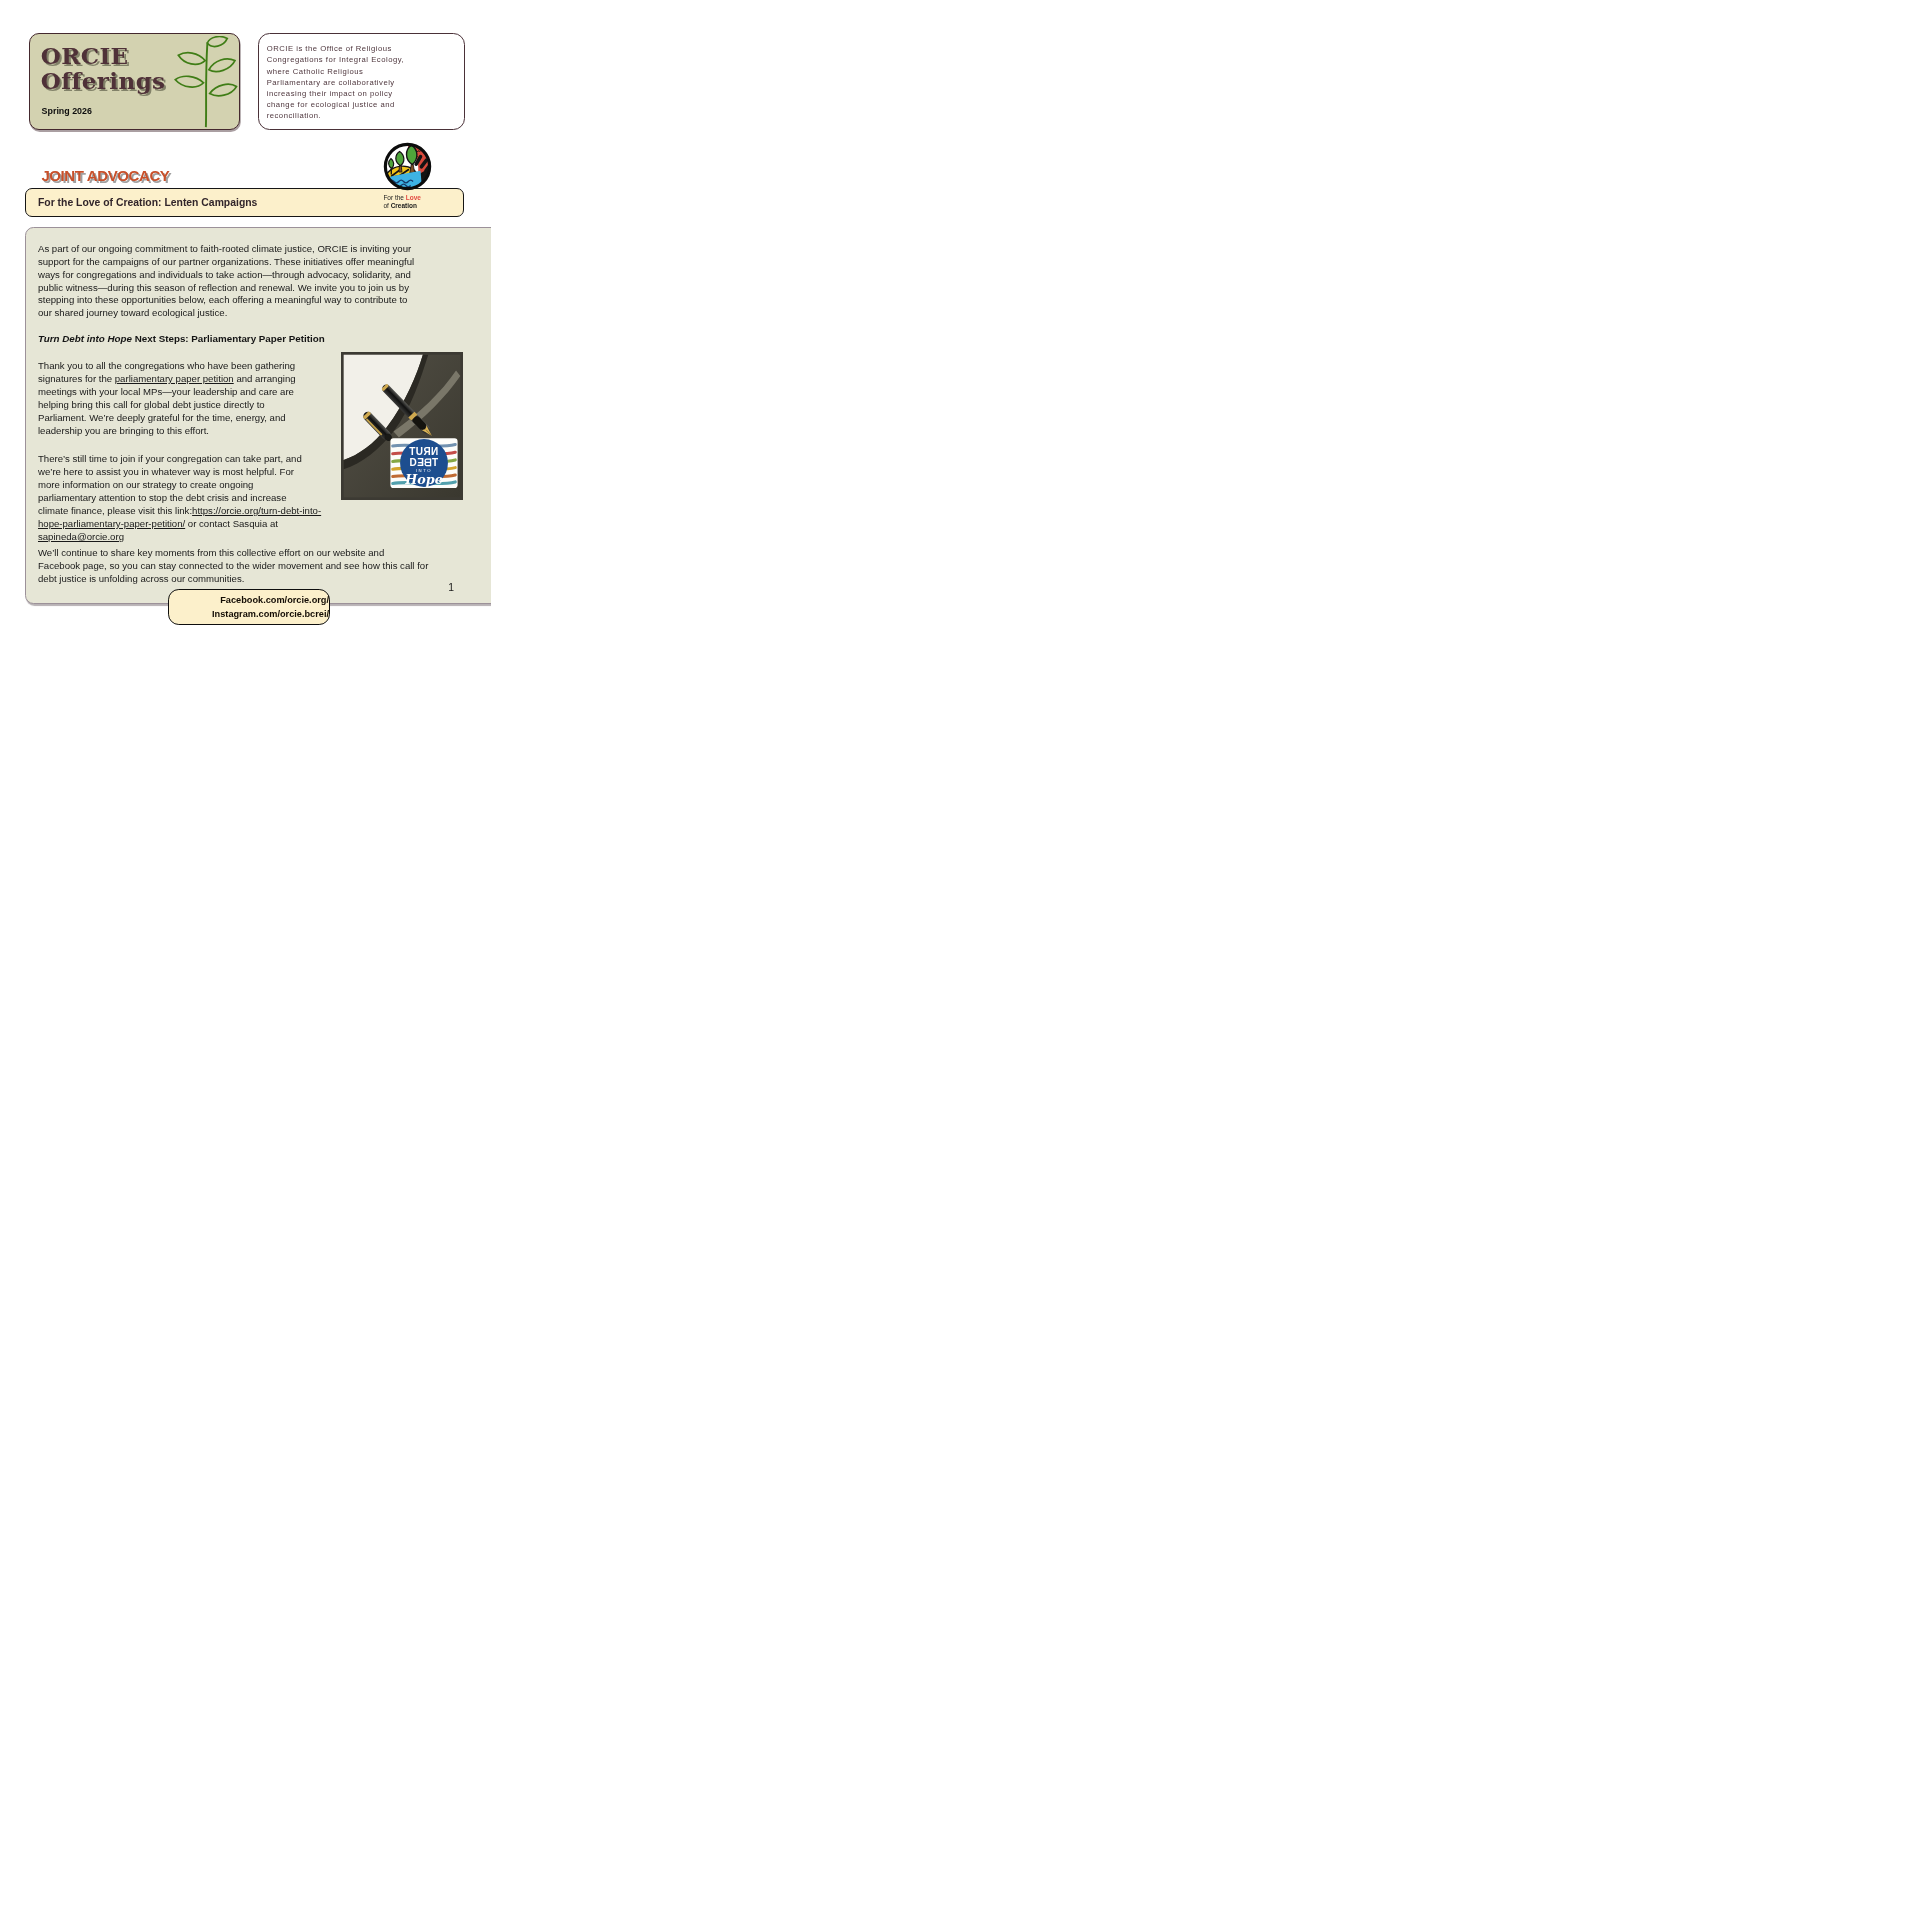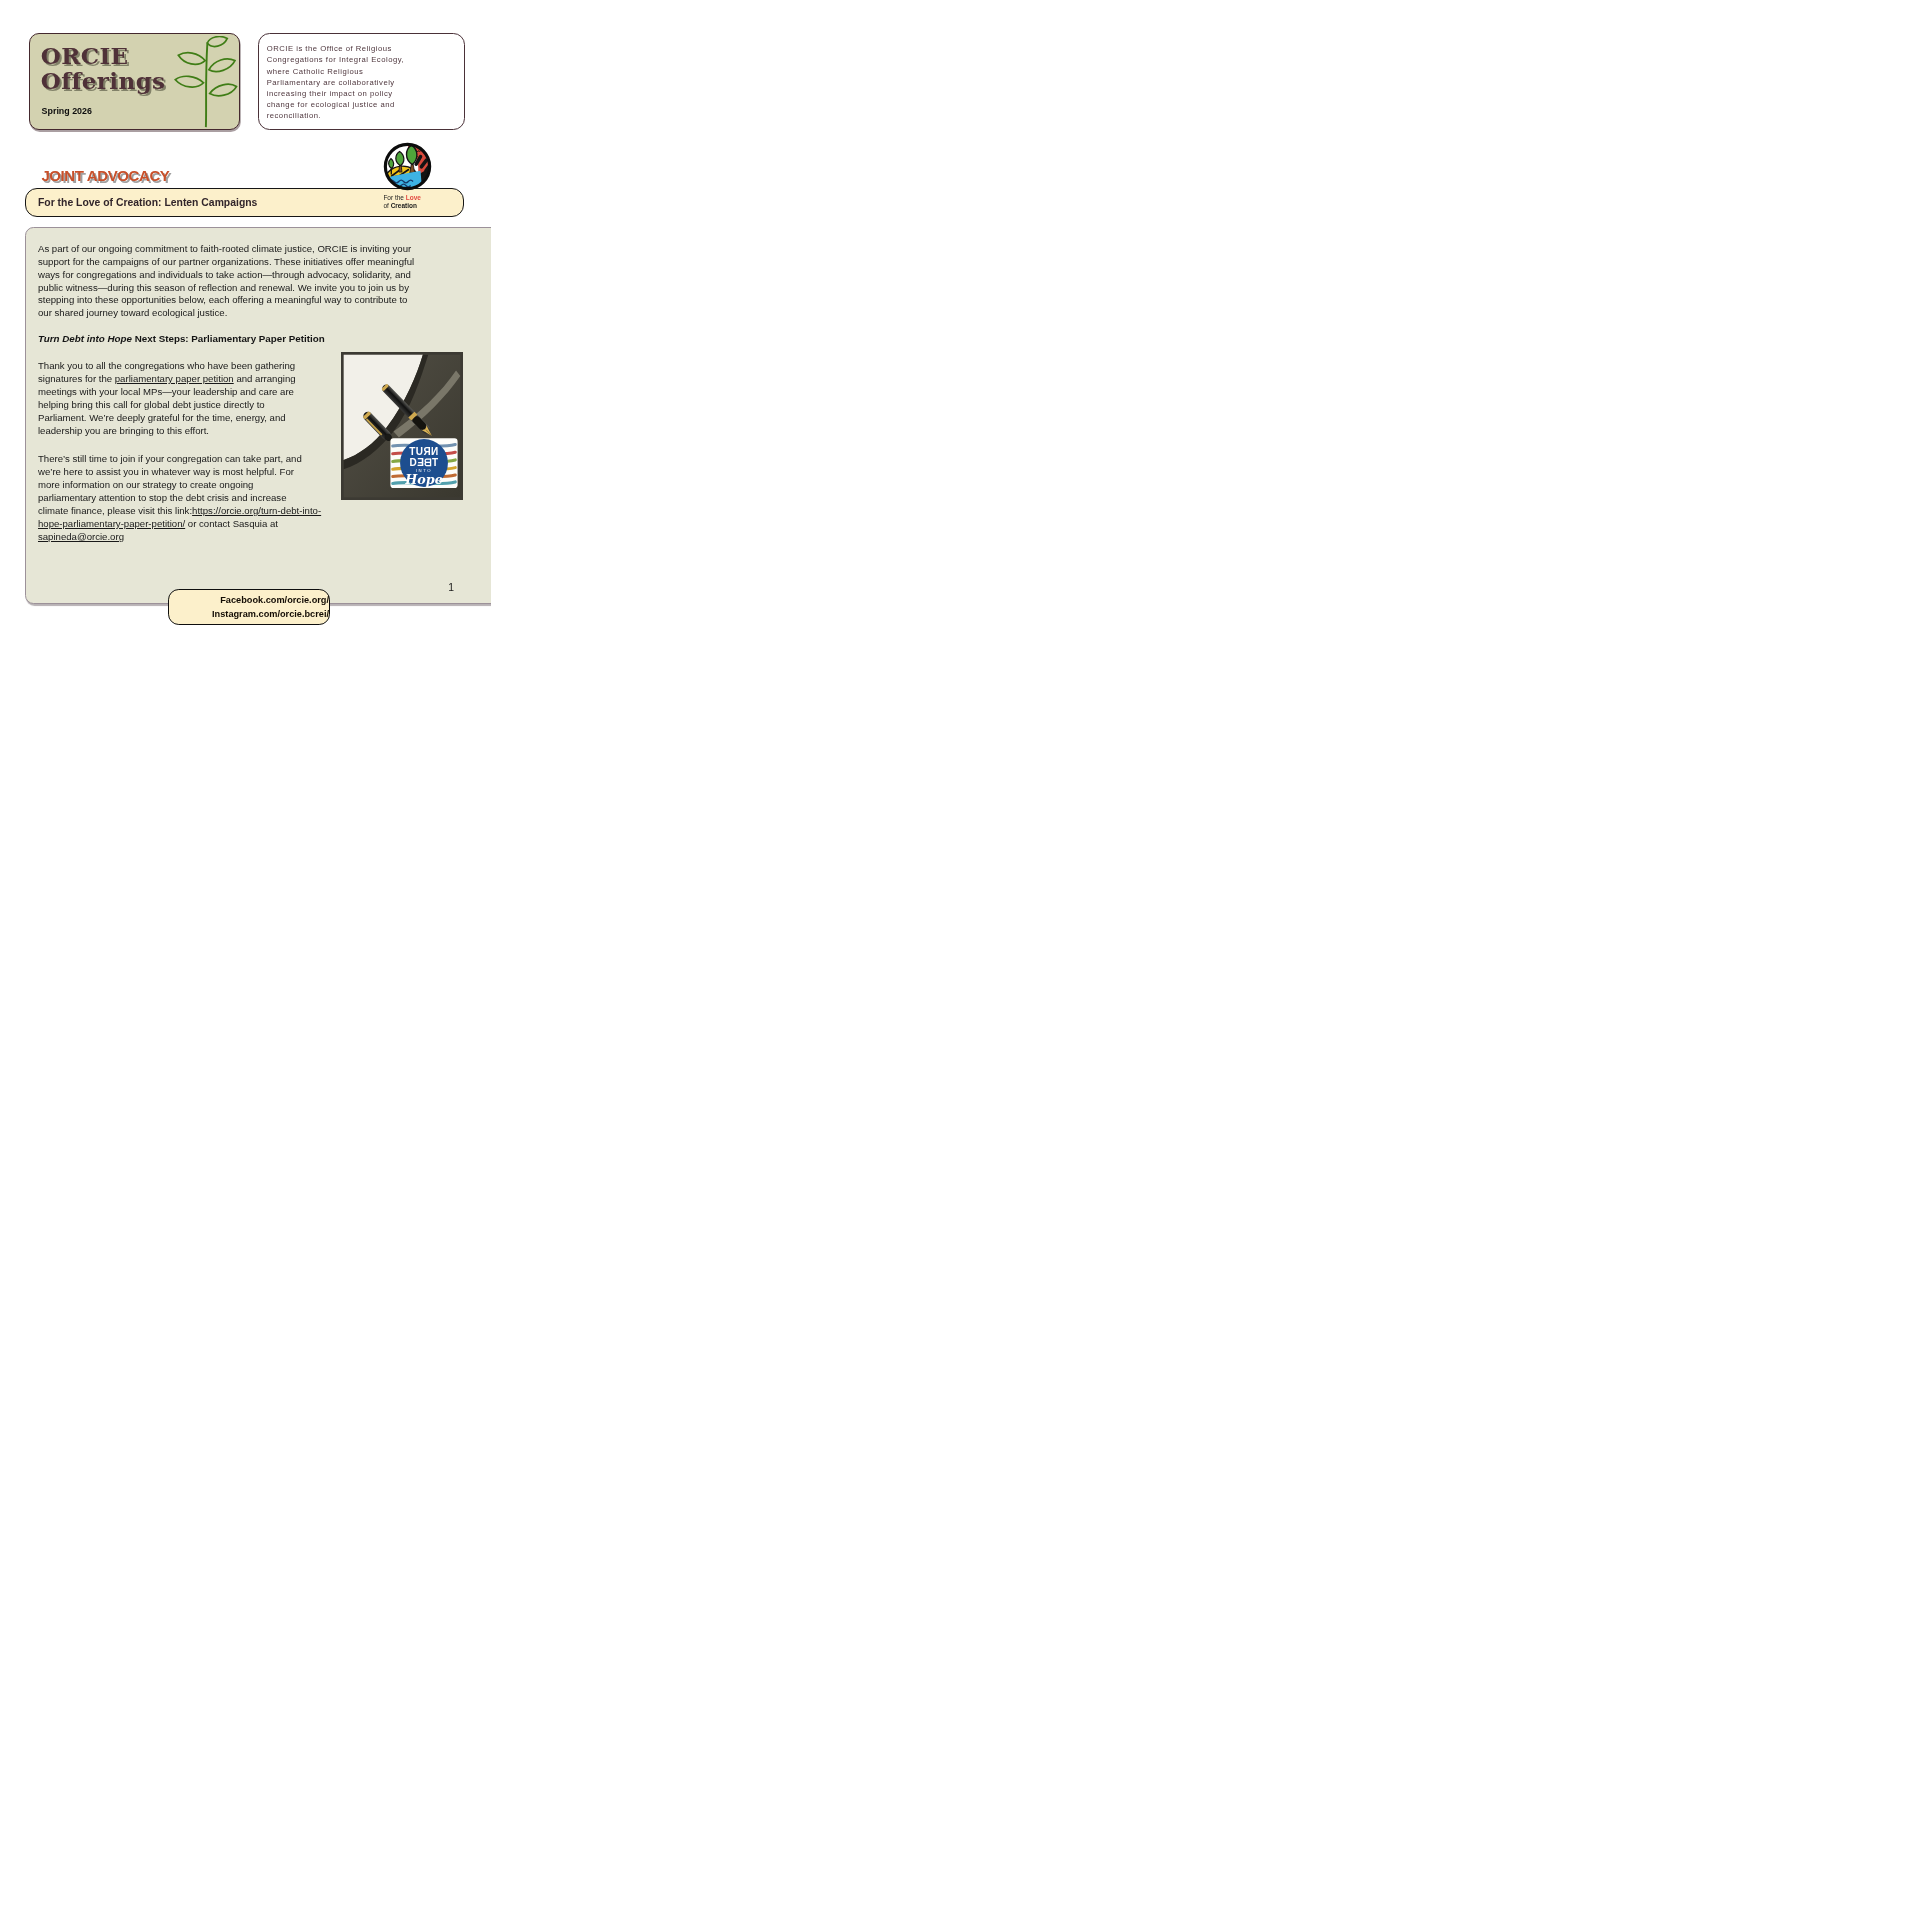--- a/index.html
+++ b/index.html
@@ -22,21 +22,21 @@
              background:#ffffff;border:1.2px solid #4a3138;border-radius:11.6px;}
   .intro-text{margin:9.2px 7px 0 7.7px;font-size:7.7px;line-height:11.2px;letter-spacing:0.5px;
               color:#4e363d;white-space:pre-line;}
 
   
   .section-title{position:absolute;left:25.4px;top:151px;margin:16px;font-size:15px;font-weight:700;
                  color:#c8502a;letter-spacing:-0.4px;text-shadow:1.9px 1.9px 0.4px #a0a0a0;}
 
   
   .banner{position:absolute;left:25.4px;top:188px;width:439px;height:29px;box-sizing:border-box;
-          background:#fcf0cb;border:1.5px solid #161616;border-radius:12px;z-index:1;}
+          background:#fcf0cb;border:1.5px solid #161616;border-radius:7px;z-index:1;}
   .banner-title{position:absolute;left:11.6px;top:0;line-height:27px;font-size:10.4px;font-weight:700;
                 color:#31252a;}
   .wordmark{position:absolute;left:357px;top:4.6px;font-size:6.5px;line-height:8.5px;color:#1b1b1b;}
   .wordmark .love{color:#e34a42;font-weight:700;}
   .wordmark .bold{font-weight:700;}
   .emblem{position:absolute;left:383px;top:142px;width:49px;height:49px;z-index:2;}
 
   
   .content-box{position:absolute;left:25.4px;top:227px;width:496px;height:377px;box-sizing:border-box;
                background:#e6e6d6;border:1.2px solid #9c9199;border-radius:8.5px;
@@ -157,20 +157,23 @@
 meetings with your local MPs—your leadership and care are
 helping bring this call for global debt justice directly to
 Parliament. We’re deeply grateful for the time, energy, and
 leadership you are bringing to this effort.</span></p>
     <p class="para p3"><span>There’s still time to join if your congregation can take part, and
 we’re here to assist you in whatever way is most helpful. For
 more information on our strategy to create ongoing
 parliamentary attention to stop the debt crisis and increase
 climate finance, please visit this link:</span><span class="seg-link">https://orcie.org/turn-debt-into-hope-parliamentary-paper-petition/</span><span> or contact Sasquia at
 </span><span class="seg-link">sapineda@orcie.org</span></p>
+    <p class="para p4">We’ll continue to share key moments from this collective effort on our website and
+Facebook page, so you can stay connected to the wider movement and see how this call for
+debt justice is unfolding across our communities.</p>
 
     <svg class="photo" viewBox="0 0 316 384" preserveAspectRatio="none" aria-hidden="true">
       <defs>
         <linearGradient id="penG" x1="0" y1="0" x2="0" y2="1">
           <stop offset="0" stop-color="#5a5a56"></stop>
             <stop offset="0.45" stop-color="#101010"></stop>
             <stop offset="1" stop-color="#3a3a38"></stop>
         </linearGradient>
         <linearGradient id="bgG" x1="0" y1="0" x2="1" y2="1">
           <stop offset="0" stop-color="#535046"></stop>

